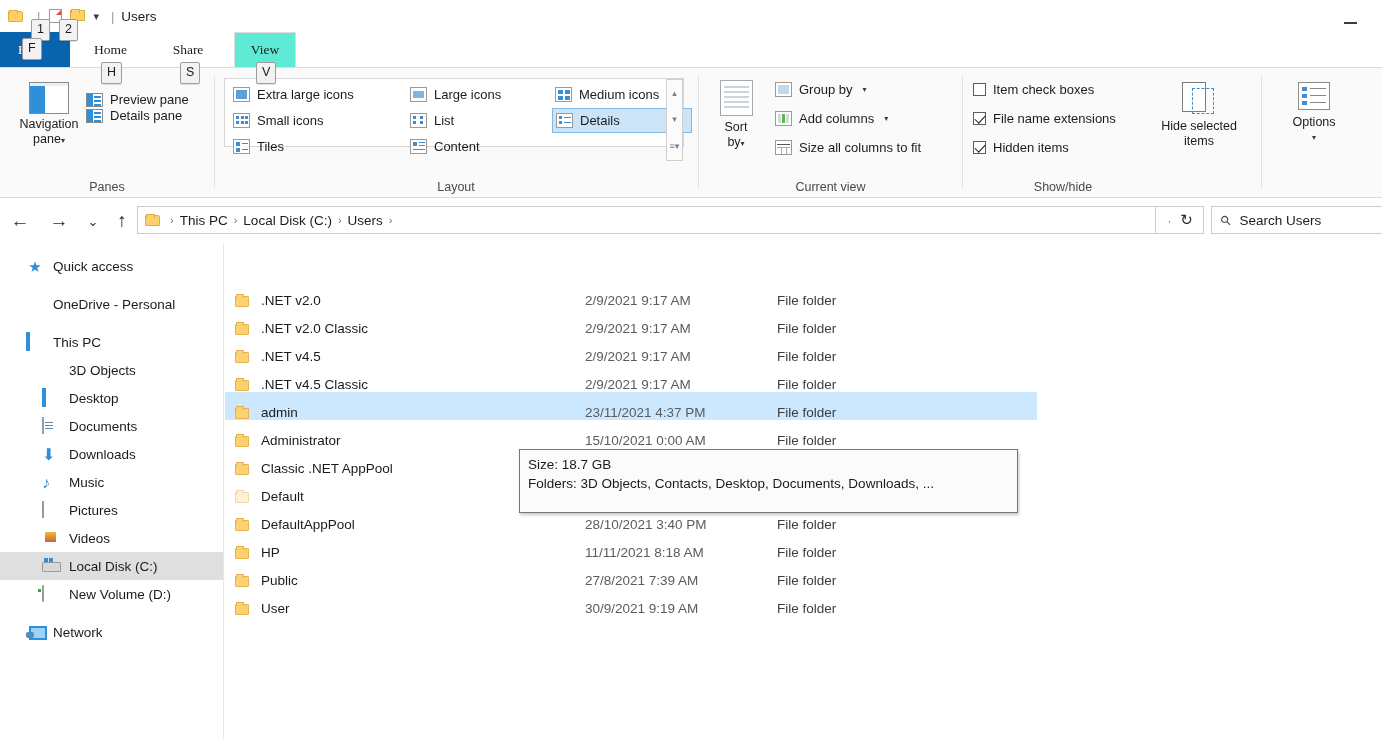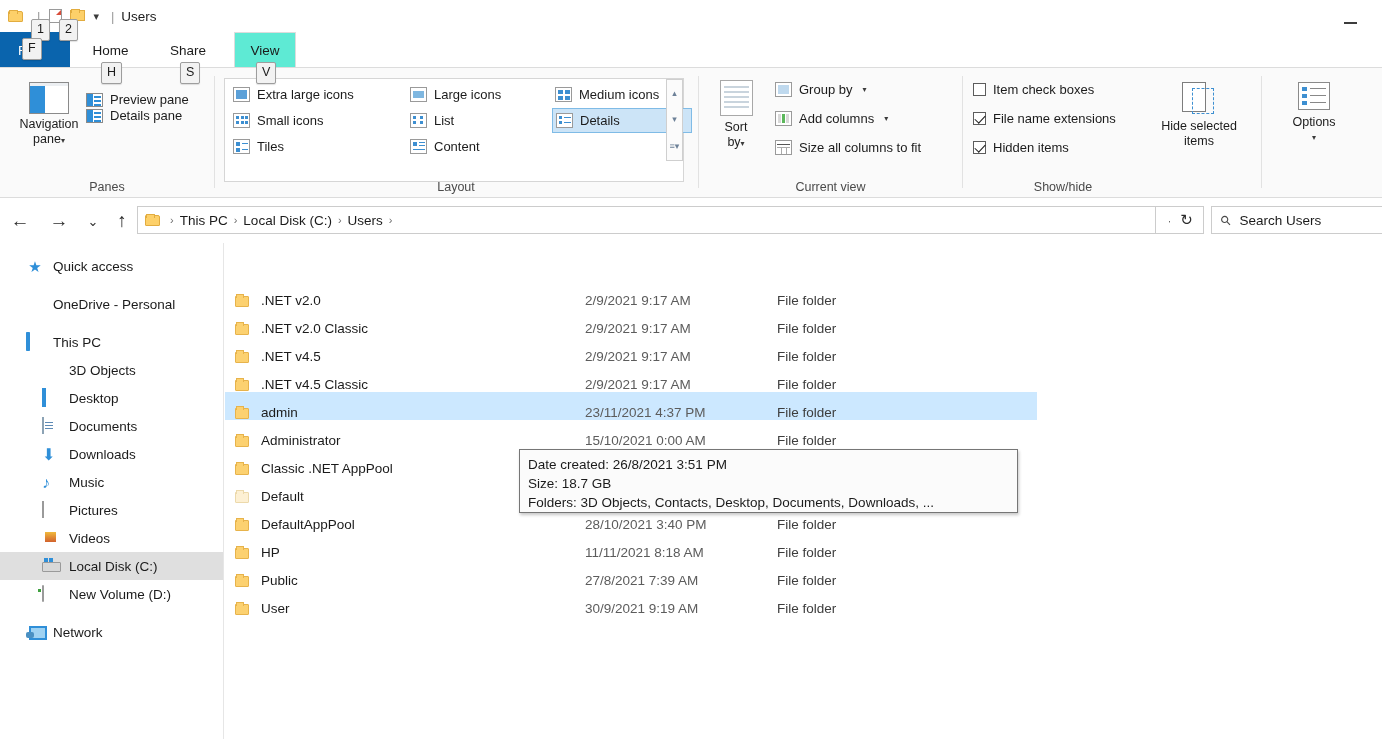--- a/index.html
+++ b/index.html
@@ -60,21 +60,21 @@
   .keytip{
     position:absolute; background:#f2f2f2; border:1px solid #9d9d9d;
     color:#1b1b1b; font-size:12.5px; line-height:1;
     padding:3px 5px 4px; border-radius:2px; z-index:60;
     box-shadow:0 1px 1px rgba(0,0,0,.12);
     font-family:"Liberation Sans", sans-serif;
   }
 
   
   .tabstrip{
-    position:absolute; left:0; top:32px; width:1188px; height:36px; background:#fff;
+    position:absolute; left:0; top:32px; width:1188px; height:36px; background:#fff;font-family:Liberation Serif, serif;
   }
   .tab{
     position:absolute; top:0; height:36px; display:flex; align-items:center;
     justify-content:center; font-size:13.5px; color:#1b1b1b; cursor:default;
   }
   .tab-file{
     left:0; width:70px; height:36px; background:#0a64ad; color:#fff;
     font-size:13.5px; padding-left:18px; justify-content:flex-start;
   }
   .tab-home{ left:78px; width:65px; }
@@ -348,21 +348,21 @@
             <span class="r3"></span>
           </span>
         <span>Details pane</span>
       </div>
 
       <div class="glabel">Panes</div>
     </div>
     <div class="gsep" style="left:214px;"></div>
 
     <div class="rgroup" style="left:215px; width:482px;">
-      <div style="position:absolute; left:9px; top:10px; width:460px; height:104px; border:1px solid #d6d6d6; background:#fff;">
+      <div style="position:absolute; left:9px; top:10px; width:460px; height:69px; border:1px solid #d6d6d6; background:#fff;">
 
         <div class="smallitem" style="left:5px; top:4px; width:172px; height:23px; padding-left:3px;">
           <span class="licon">
               <span class="sq" style="left:2px;top:2px;width:11px;height:9px;background:#5ba0d8;"></span>
             </span>
           <span>Extra large icons</span>
         </div>
         <div class="smallitem" style="left:182px; top:4px; width:140px; height:23px; padding-left:3px;">
           <span class="licon">
               <span class="sq" style="left:2px;top:3px;width:11px;height:7px;background:#7fb7e0;"></span>
@@ -743,18 +743,17 @@
             <span>User</span>
           </span>
         <span class="rdate">30/9/2021 9:19 AM</span>
         <span class="rtype">File folder</span>
         <span class="rsize"></span>
       </div>
     </div>
   </div>
 
   <div class="tooltip">
-    <div>Date created: 26/8/2021 3:51 PM</div>
     <div>Size: 18.7 GB</div>
     <div>Folders: 3D Objects, Contacts, Desktop, Documents, Downloads, ...</div>
   </div>
 
 </div>
 
 </body></html>

